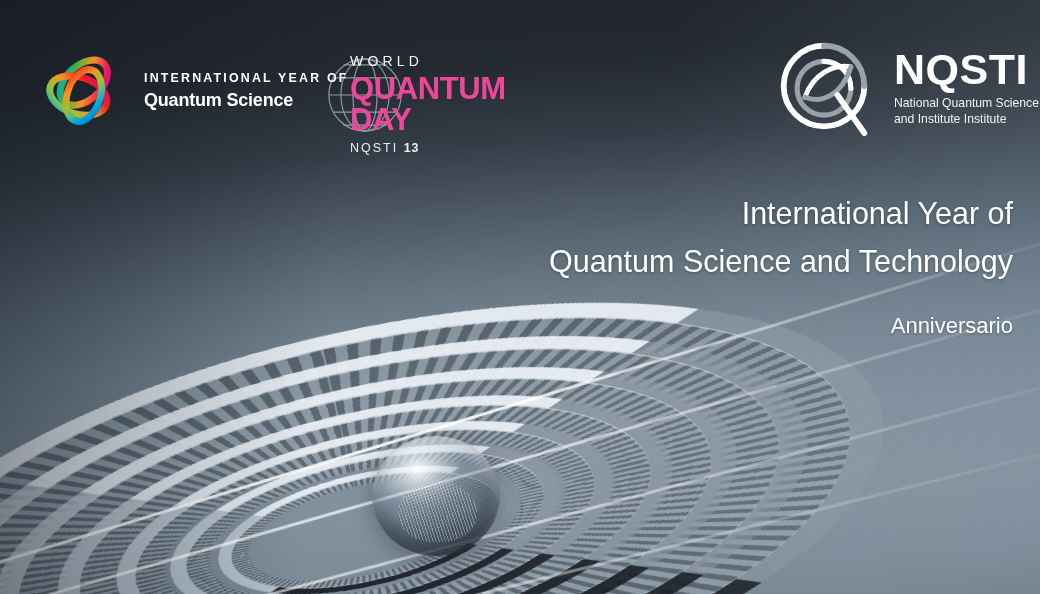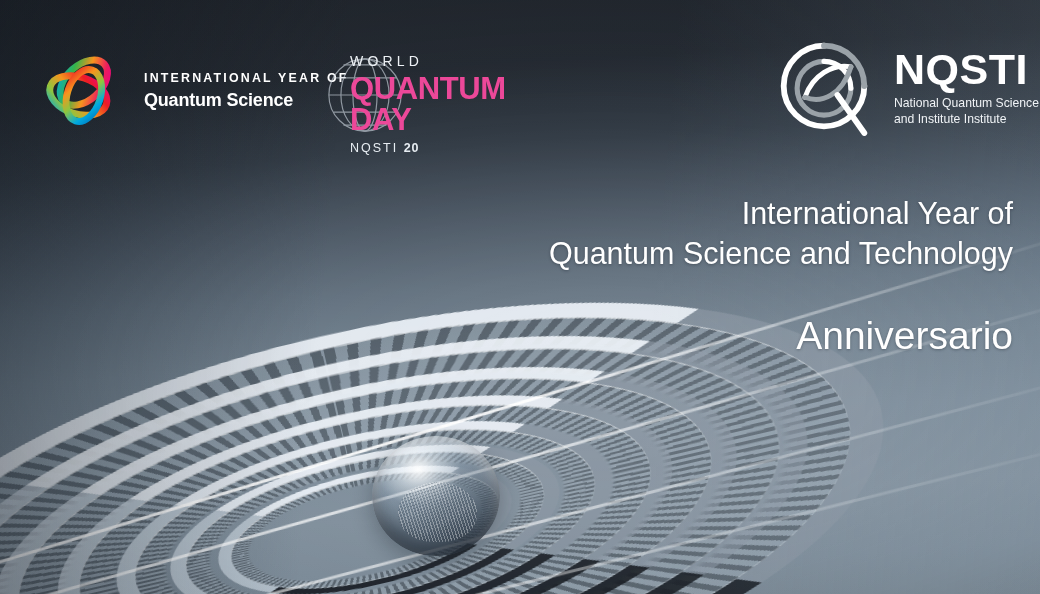--- a/index.html
+++ b/index.html
@@ -212,27 +212,27 @@
 
   
   .headline{
     position:absolute; right:27px; top:194px;
     width:620px; text-align:right;
     color:#ffffff;
     font-size:30.5px; line-height:1.30;
     font-weight:400;
     text-shadow:0 1px 3px rgba(18,24,32,.35);
   }
-  .headline .l2{ display:block; }
+  .headline .l2{ display:block;margin-top:8px; }
 
   .subhead{
     position:absolute; right:27px; top:313px;
     width:620px; text-align:right;
     color:#ffffff;
-    font-size:39px; line-height:1.2; font-weight:400;
+    font-size:22px; line-height:1.2; font-weight:400;
     text-shadow:0 1px 3px rgba(18,24,32,.35);
   }
 </style>
 </head>
 <body>
 
 <div id="stage">
 
   <div class="photo-layer">
     <div class="bg-ramp"></div>
@@ -311,21 +311,21 @@
           <path d="M13.5 30 H86.5"></path>
           <path d="M13.5 70 H86.5"></path>
           <path d="M25 15 H75"></path>
           <path d="M25 85 H75"></path>
         </g>
       </svg>
       <div class="wqd-copy">
         <div class="wqd-world">WORLD</div>
         <div class="wqd-main">QUANTUM DAY</div>
         <div class="wqd-date">
-          <span>NQSTI </span><b>20</b>
+          <span>NQSTI </span><b>13</b>
         </div>
       </div>
     </div>
 
     <div class="nqsti">
       <svg class="nqsti-mark" viewBox="0 0 100 100">
         <g fill="none" stroke-linecap="round">
           <path d="M86 50 A36 36 0 1 1 50 14" stroke="#ffffff" stroke-width="5.2"></path>
           <path d="M50 14 A36 36 0 0 1 86 50" stroke="#9aa2a8" stroke-width="5.2"></path>
           <path d="M74 52 A24 24 0 1 1 50 28" stroke="#9aa2a8" stroke-width="4.6"></path>

